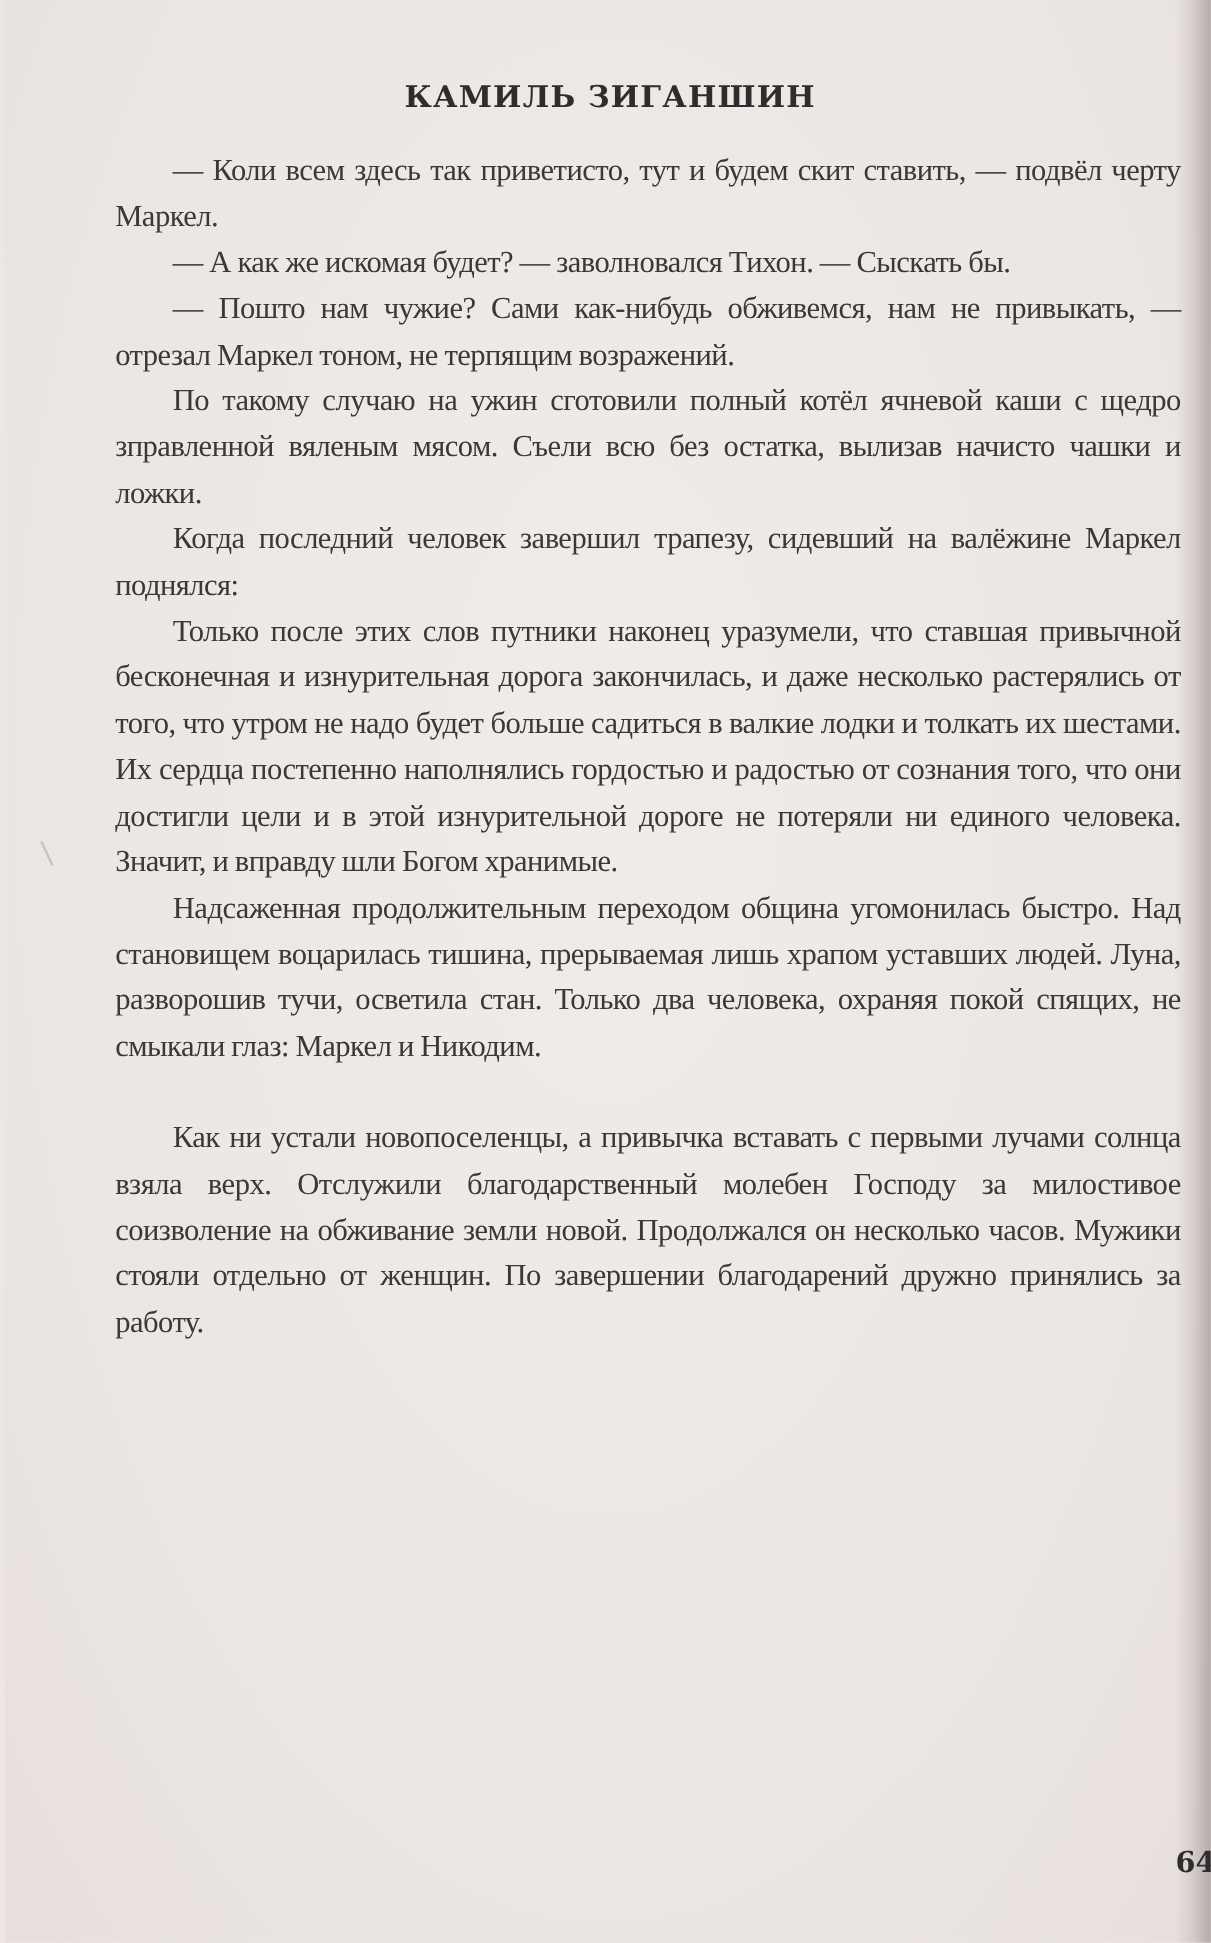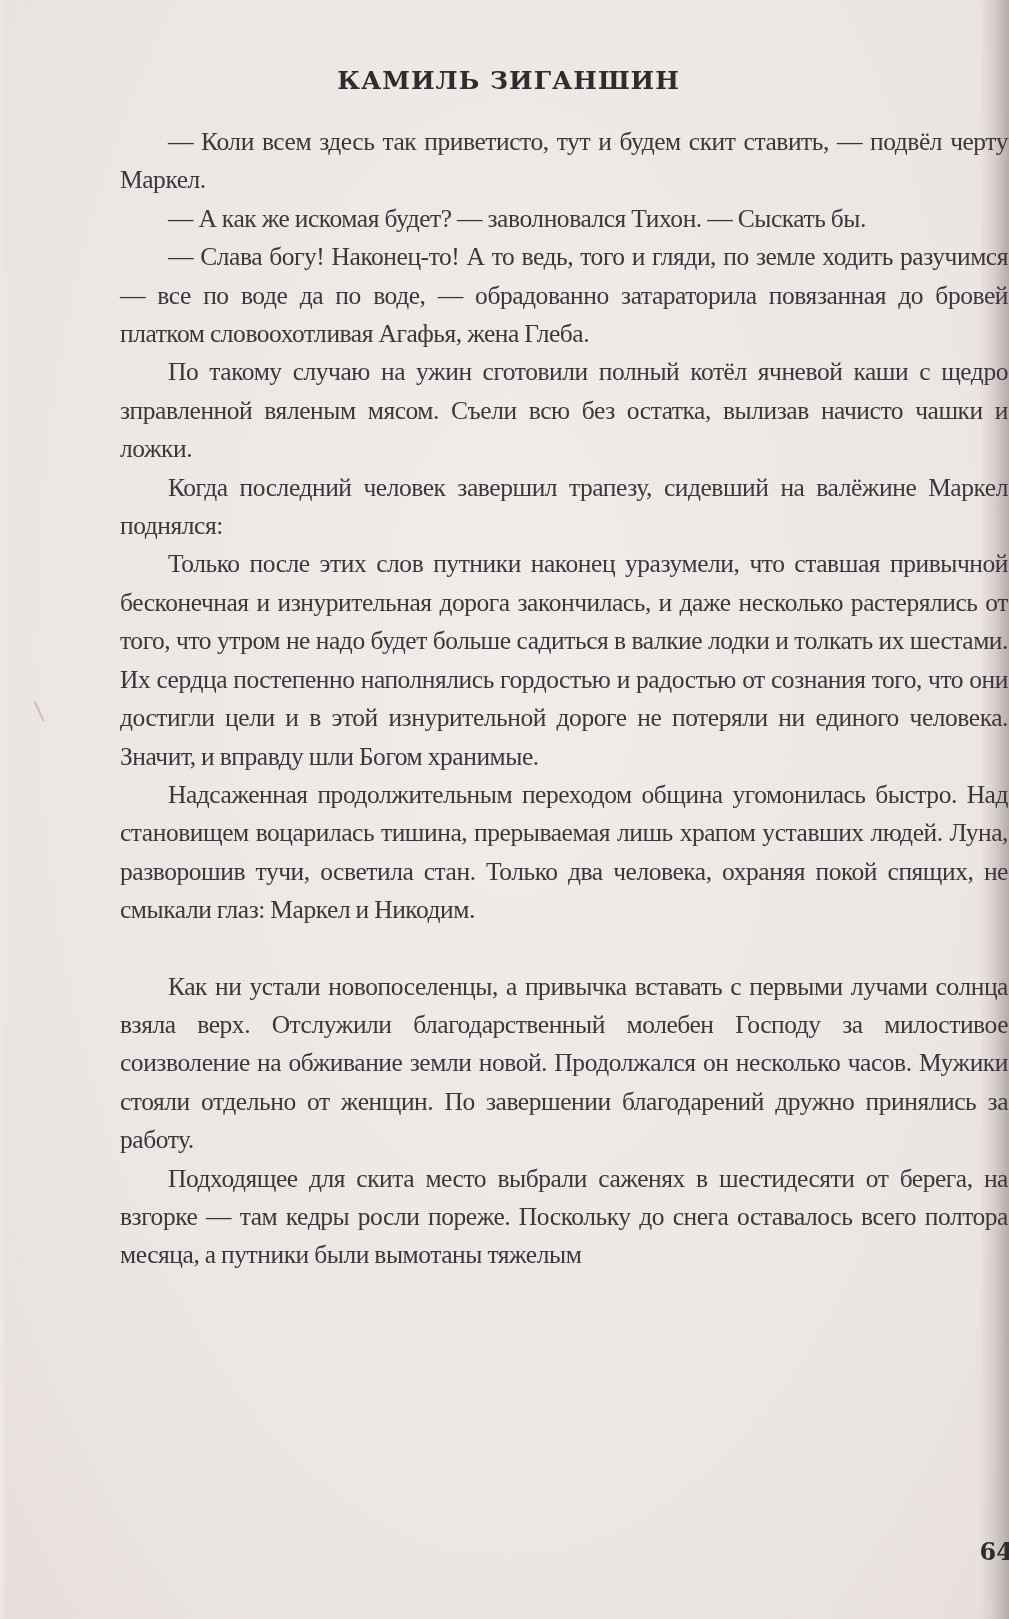--- a/index.html
+++ b/index.html
@@ -35,21 +35,20 @@
       font-size: 25px;
       letter-spacing: 1px;
       color: #2e2c2c;
       font-variant: small-caps;
     }
     .text-block {
       position: absolute;
       top: 123px;
       left: 92px;
       width: 888px;
-      margin-left: 24px;
     }
     .para {
       margin: 0;
       font-size: 25.5px;
       line-height: 38.4px;
       text-align: justify;
       text-indent: 48px;
       letter-spacing: -0.45px;
       word-spacing: -0.5px;
       color: #3a3838;
@@ -79,24 +78,23 @@
 
 <div class="page">
 
   <div class="mark" style="left:34px;top:700px;width:2px;height:22px;transform:rotate(-25deg);opacity:0.6;"></div>
 
   <div class="running-head">КАМИЛЬ ЗИГАНШИН</div>
 
   <div class="text-block">
     <p class="para">— Коли всем здесь так приветисто, тут и будем скит ставить, — подвёл черту Маркел.</p>
     <p class="para">— А как же искомая будет? — заволновался Тихон. — Сыскать бы.</p>
-    <p class="para">— Слава богу! Наконец-то! А то ведь, того и гляди, по земле ходить разучимся — все по воде да по воде, — обрадованно затараторила повязанная до бровей платком словоохотливая Агафья, жена Глеба.</p>
+    <p class="para">— Пошто нам чужие? Сами как-нибудь обживемся, нам не привыкать, — отрезал Маркел тоном, не терпящим возражений.</p>
     <p class="para">По такому случаю на ужин сготовили полный котёл ячневой каши с щедро зправленной вяленым мясом. Съели всю без остатка, вылизав начисто чашки и ложки.</p>
     <p class="para">Когда последний человек завершил трапезу, сидевший на валёжине Маркел поднялся:</p>
     <p class="para">Только после этих слов путники наконец уразумели, что ставшая привычной бесконечная и изнурительная дорога закончилась, и даже несколько растерялись от того, что утром не надо будет больше садиться в валкие лодки и толкать их шестами. Их сердца постепенно наполнялись гордостью и радостью от сознания того, что они достигли цели и в этой изнурительной дороге не потеряли ни единого человека. Значит, и вправду шли Богом хранимые.</p>
     <p class="para">Надсаженная продолжительным переходом община угомонилась быстро. Над становищем воцарилась тишина, прерываемая лишь храпом уставших людей. Луна, разворошив тучи, осветила стан. Только два человека, охраняя покой спящих, не смыкали глаз: Маркел и Никодим.</p>
     <div class="gap"></div>
     <p class="para">Как ни устали новопоселенцы, а привычка вставать с первыми лучами солнца взяла верх. Отслужили благодарственный молебен Господу за милостивое соизволение на обживание земли новой. Продолжался он несколько часов. Мужики стояли отдельно от женщин. По завершении благодарений дружно принялись за работу.</p>
-    <p class="para">Подходящее для скита место выбрали саженях в шестидесяти от берега, на взгорке — там кедры росли пореже. Поскольку до снега оставалось всего полтора месяца, а путники были вымотаны тяжелым</p>
   </div>
 
   <div class="folio">64</div>
 </div>
 
 </body></html>

